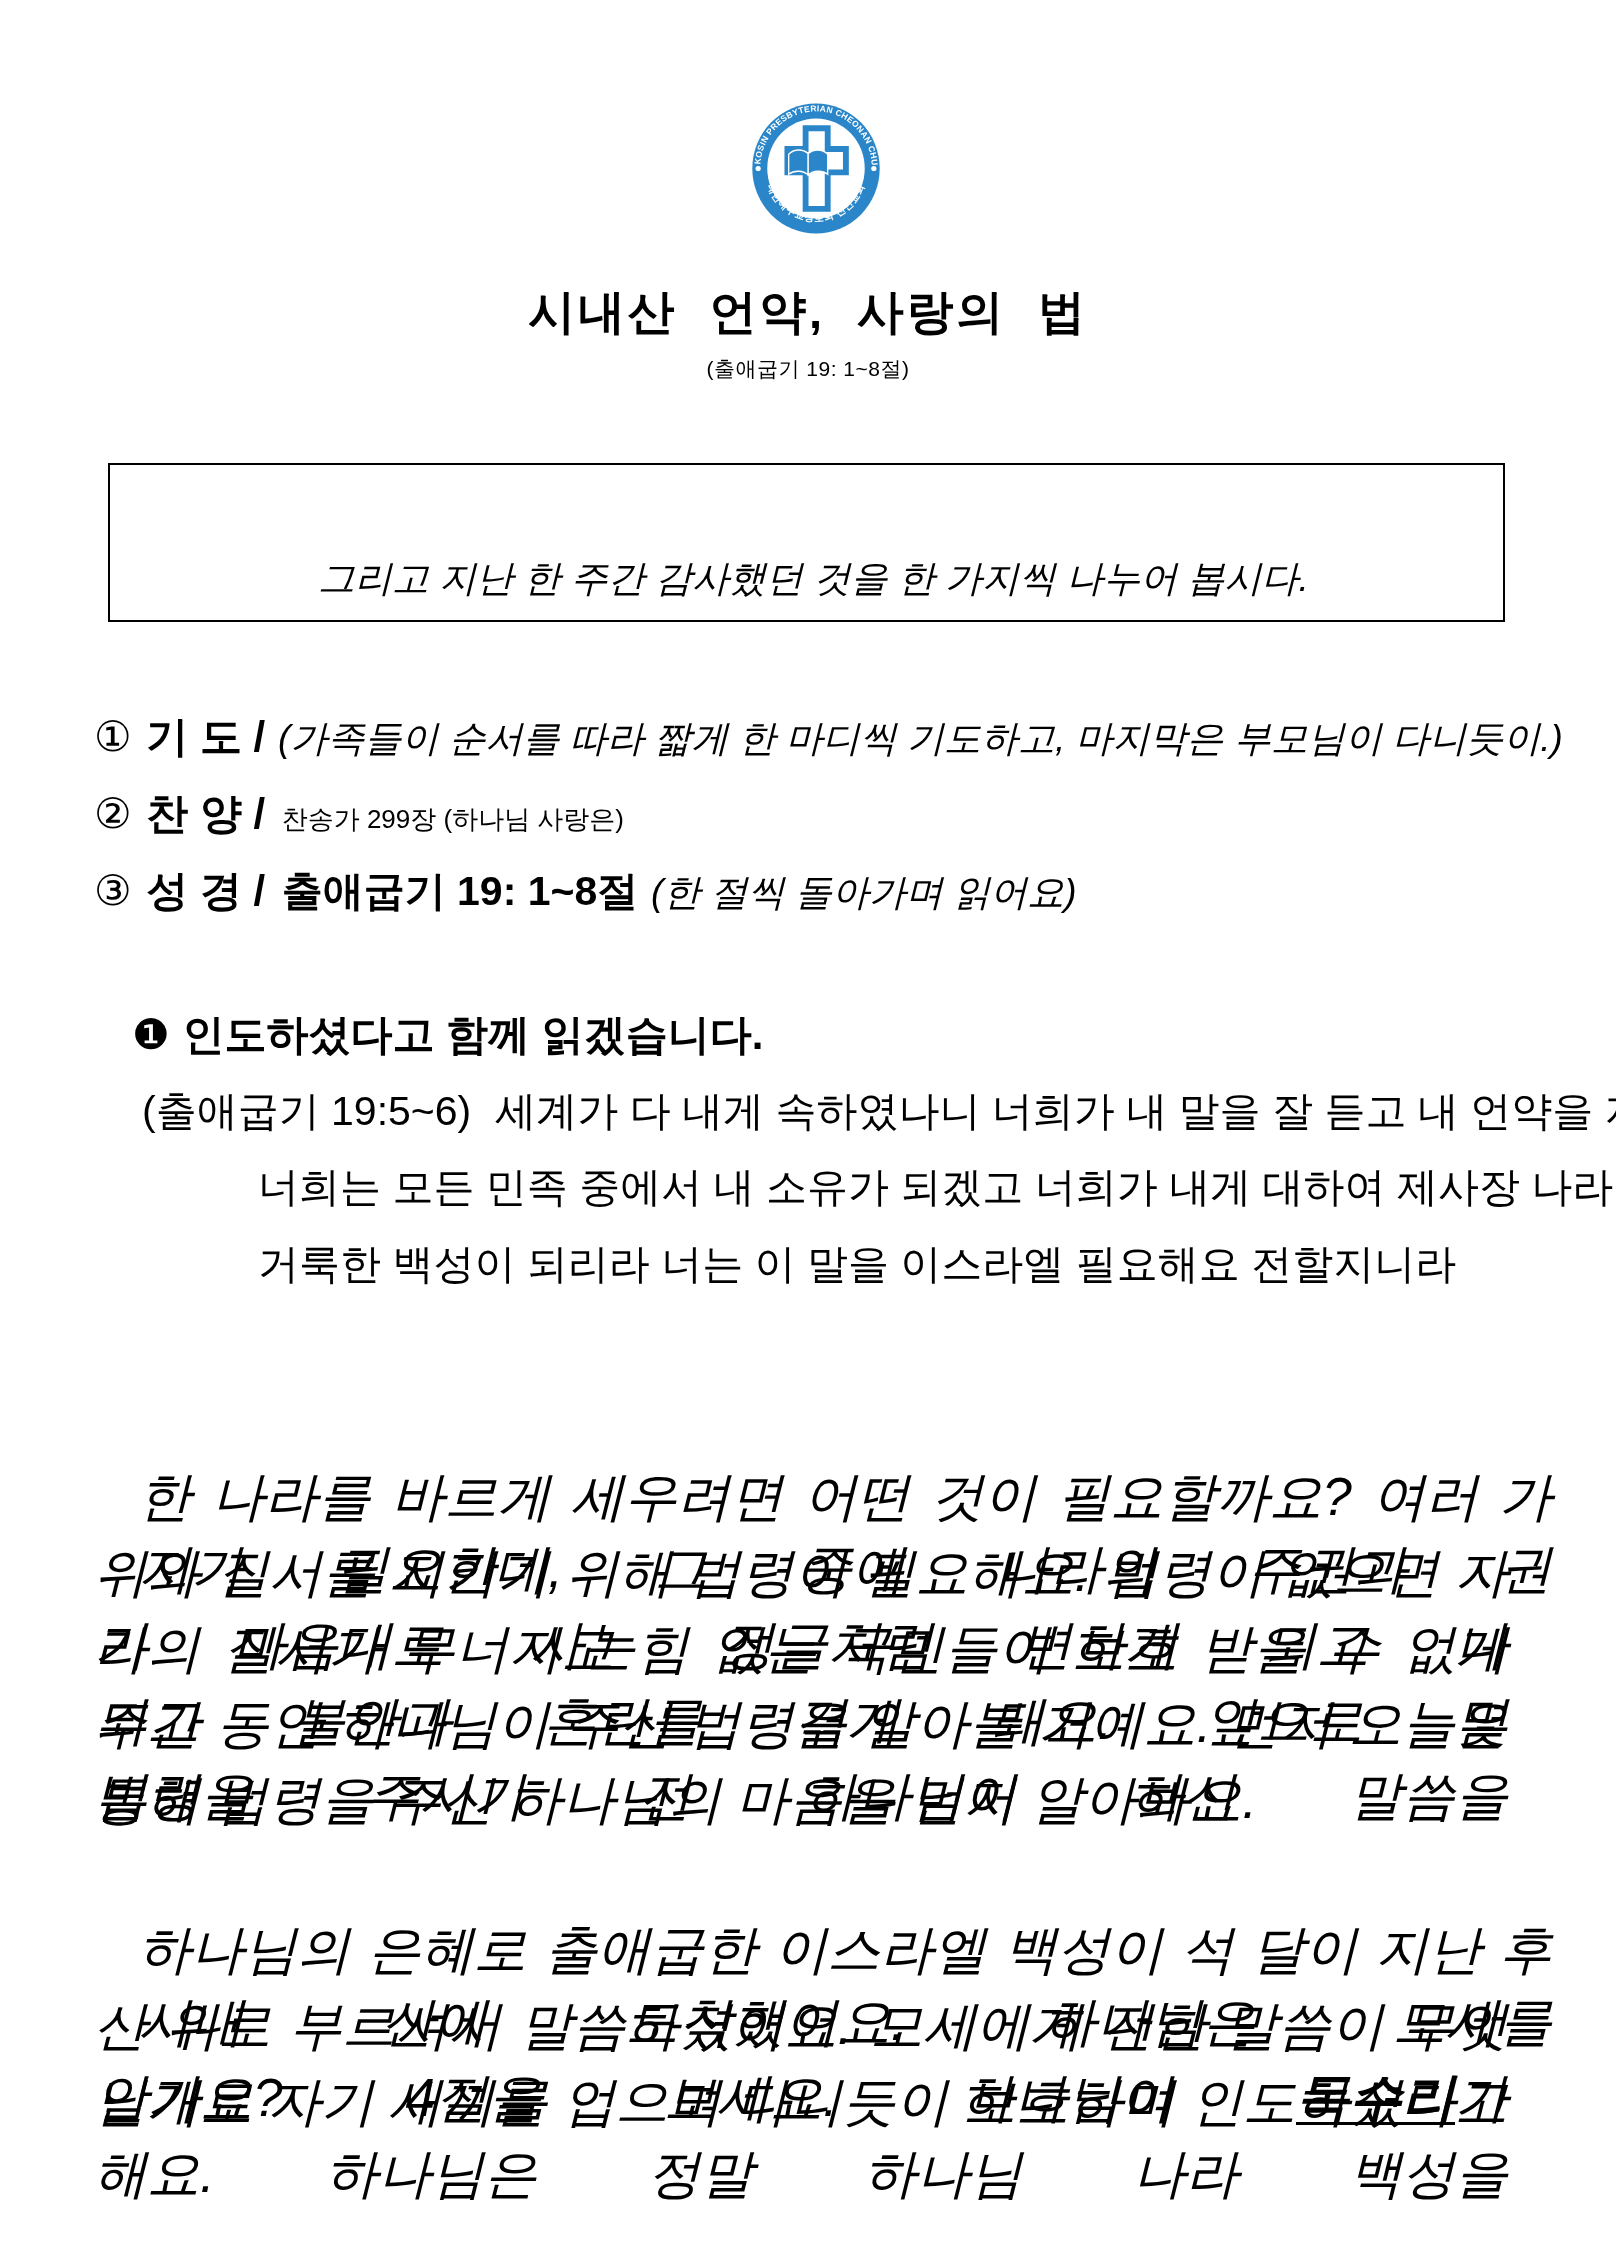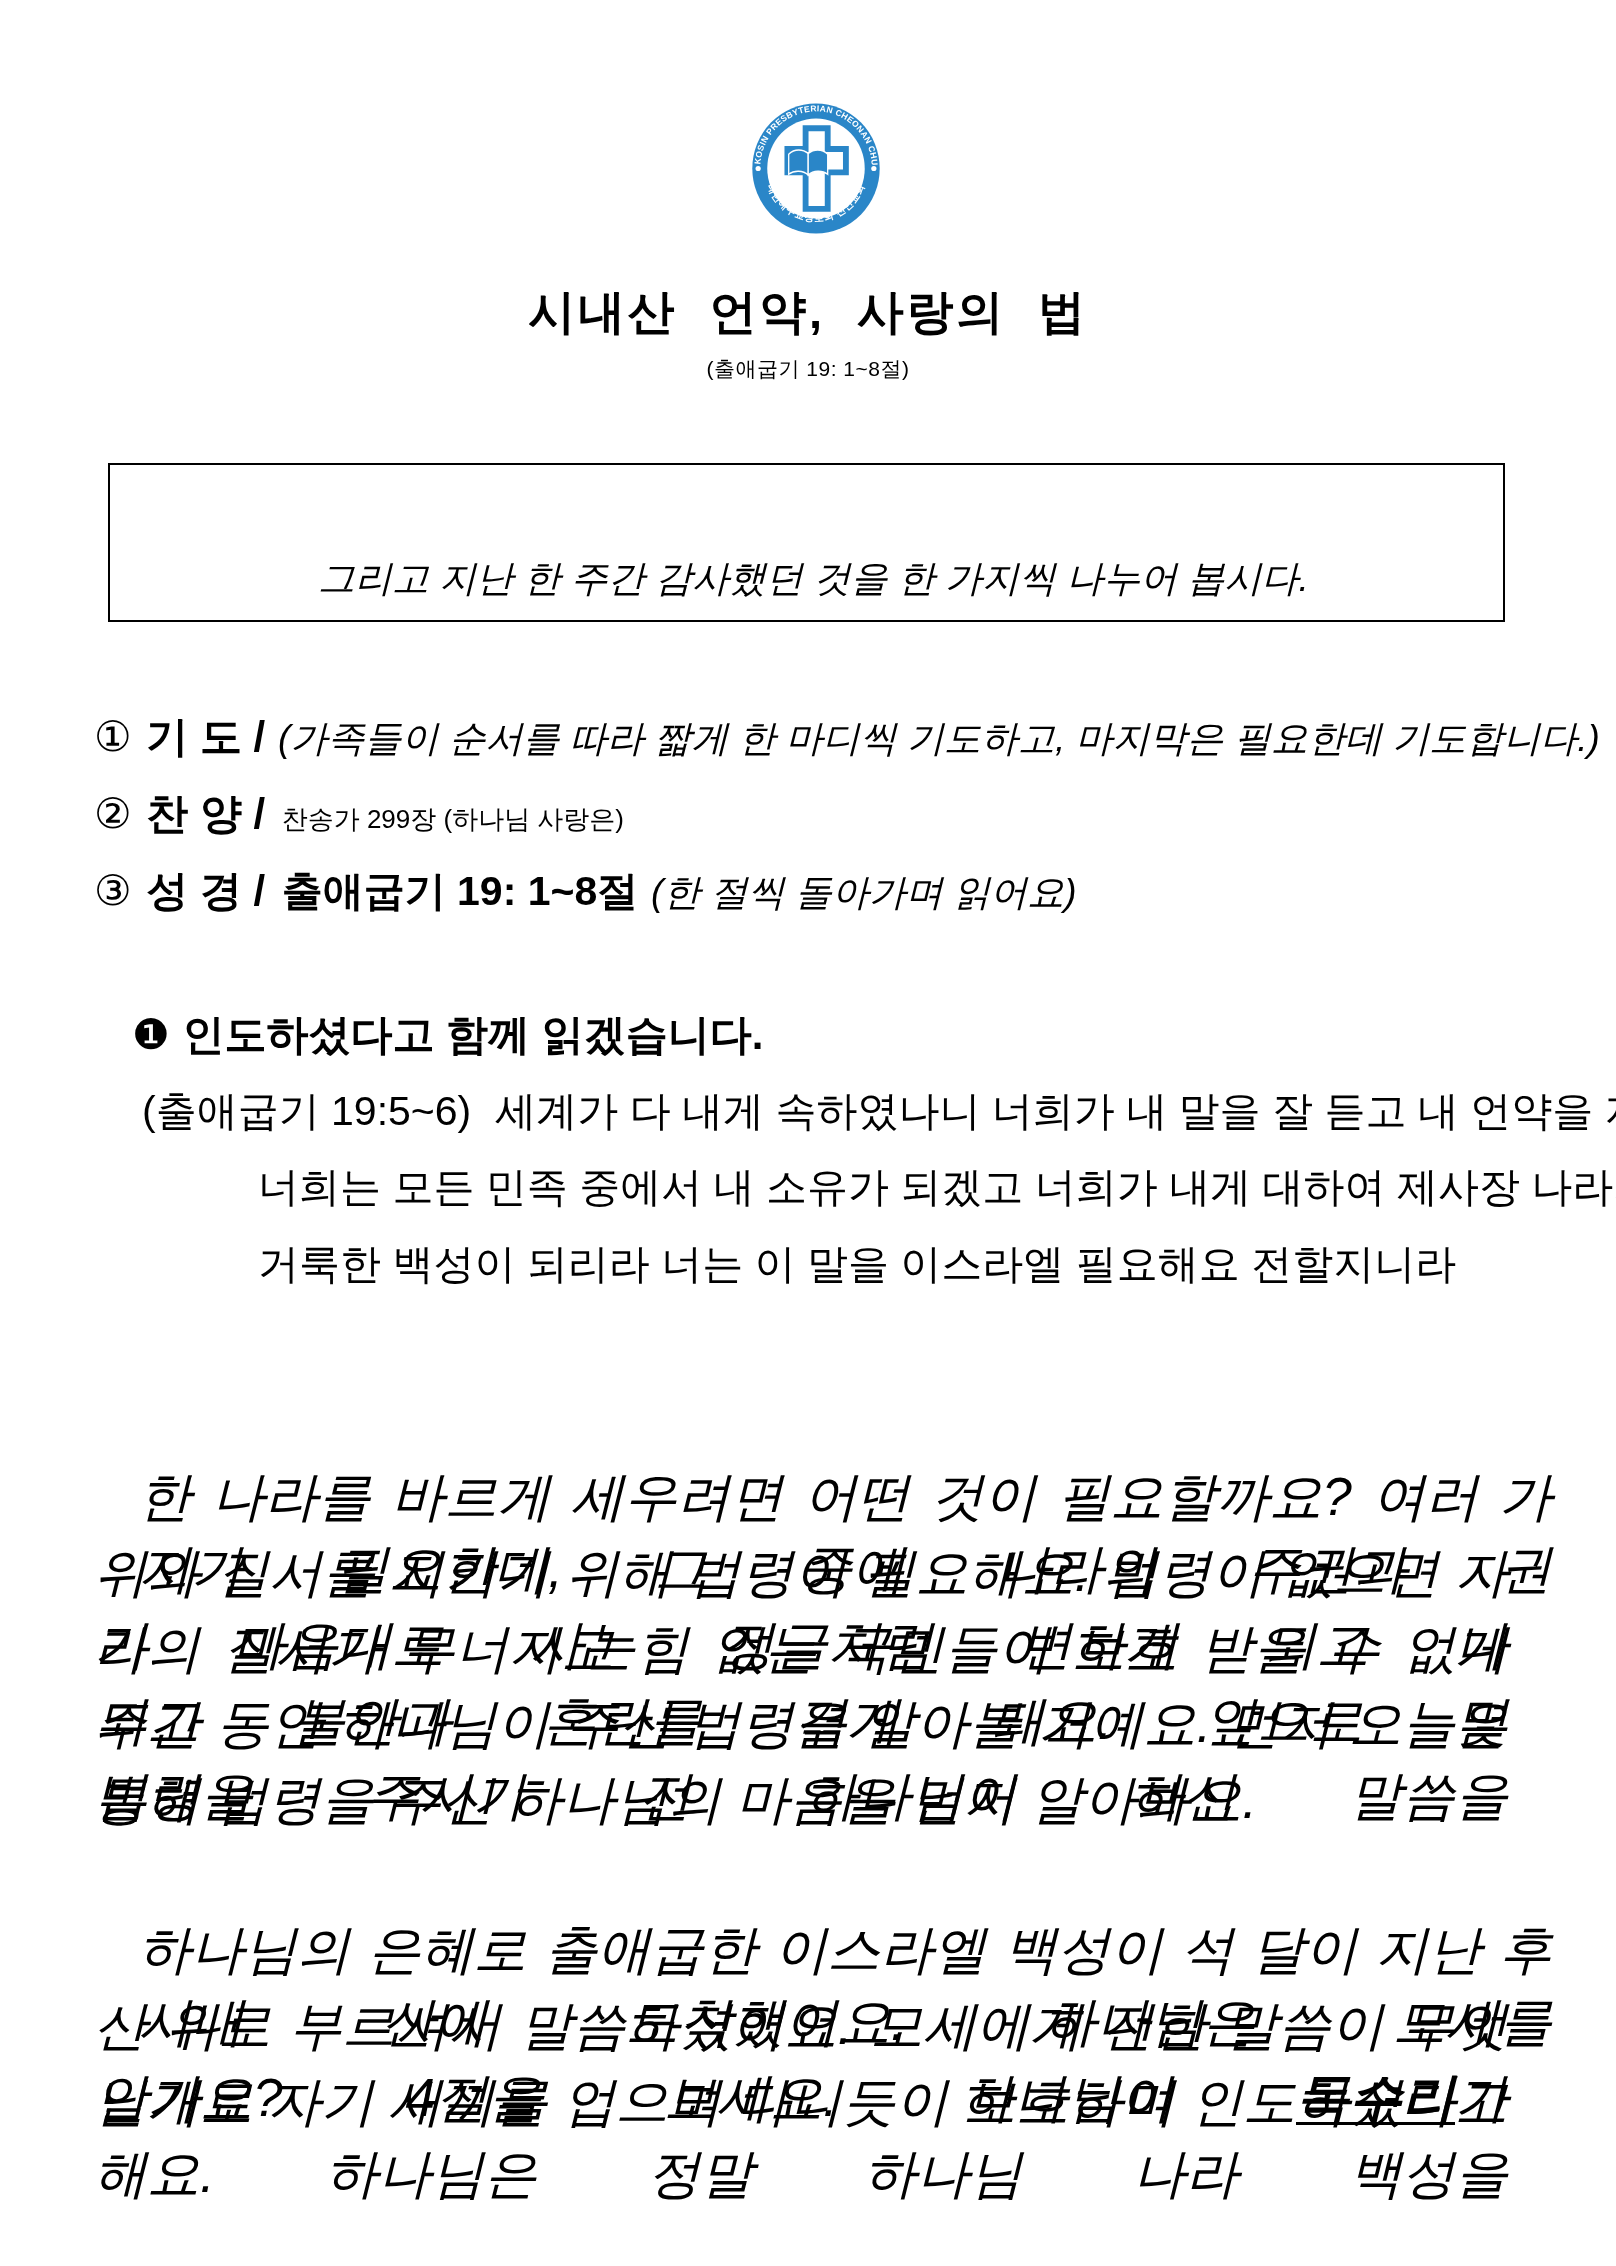--- a/index.html
+++ b/index.html
@@ -90,21 +90,21 @@
   </div>
 
   <div class="doc-title">시내산 언약, 사랑의 법</div>
   <div class="doc-subtitle">(출애굽기 19: 1~8절)</div>
 
   <div class="share-box">
     <div class="share-line2 script">그리고 지난 한 주간 감사했던 것을 한 가지씩 나누어 봅시다.</div>
   </div>
 
   <div class="order-row" style="top:709px">
-    <span class="onum">①</span><span class="olabel">기 도 /</span><span class="script onote">(가족들이 순서를 따라 짧게 한 마디씩 기도하고, 마지막은 필요한데 기도합니다.)</span>
+    <span class="onum">①</span><span class="olabel">기 도 /</span><span class="script onote">(가족들이 순서를 따라 짧게 한 마디씩 기도하고, 마지막은 부모님이 다니듯이.)</span>
   </div>
   <div class="order-row" style="top:786px">
     <span class="onum">②</span><span class="olabel">찬 양 /</span><span class="osong">찬송가 299장 (하나님 사랑은)</span>
   </div>
   <div class="order-row" style="top:863px">
     <span class="onum">③</span><span class="olabel">성 경 /</span><span class="opassage">출애굽기 19: 1~8절</span><span class="script onote">(한 절씩 돌아가며 읽어요)</span>
   </div>
 
   <div class="sec-head" style="top:1007px">
     <span class="sec-num">❶</span><span>인도하셨다고 함께 읽겠습니다.</span>

